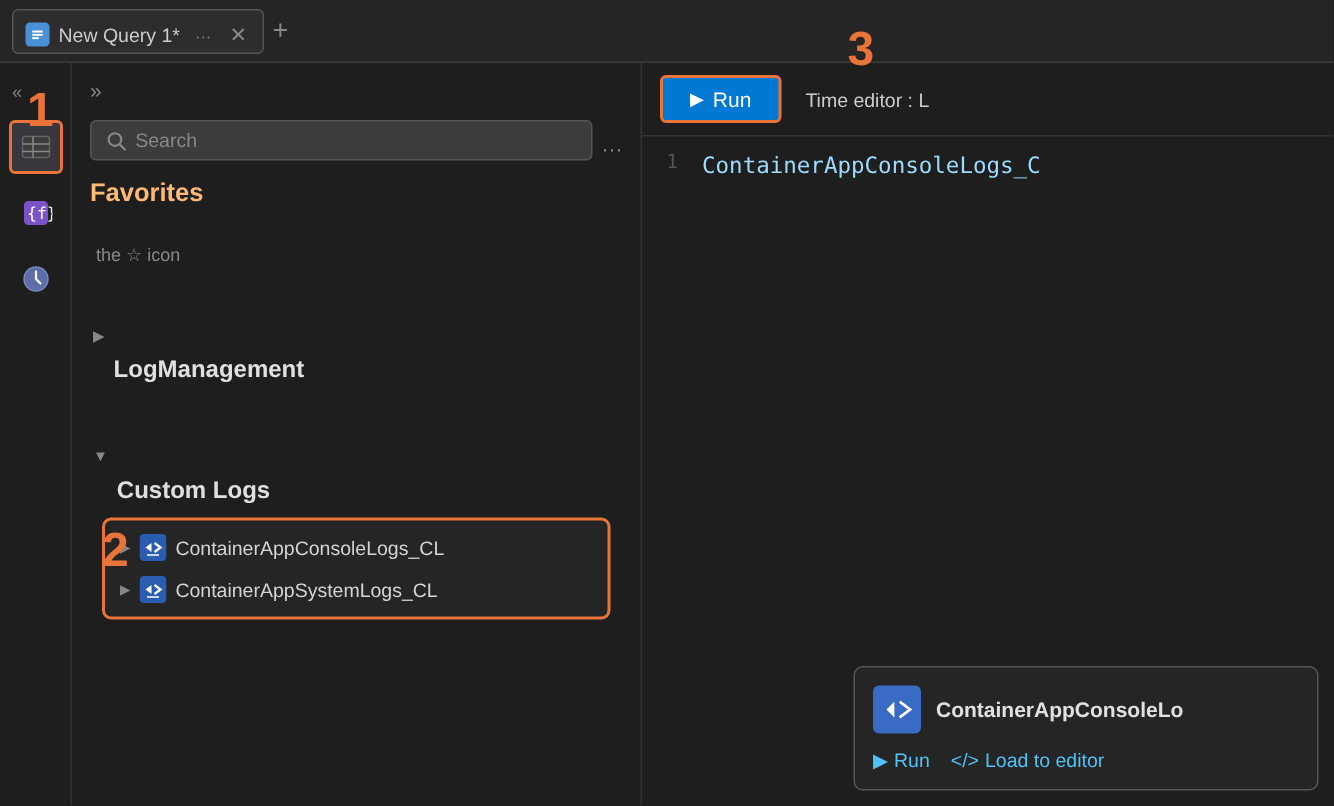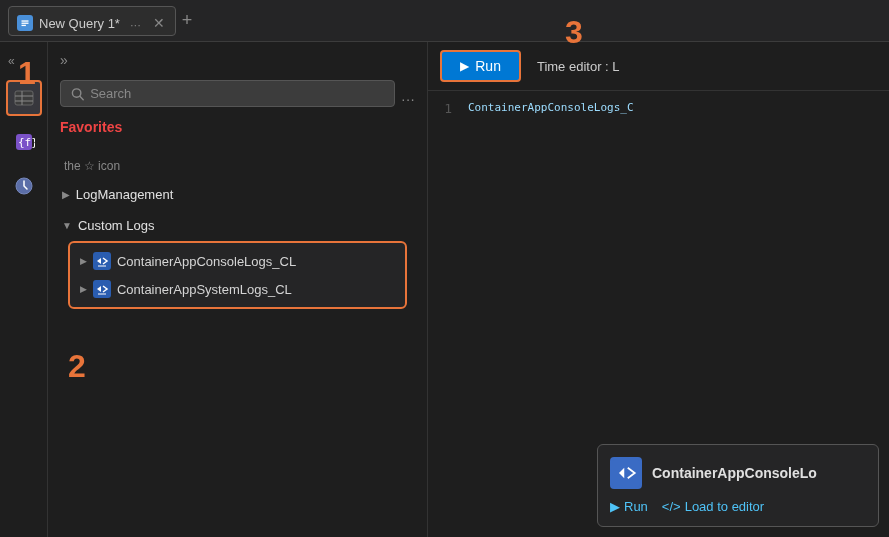--- a/index.html
+++ b/index.html
@@ -189,23 +189,23 @@
       font-size: 14px;
       cursor: pointer;
     }
 
     
     .section {
       padding: 8px 12px 4px 12px;
     }
     .section-title {
       font-weight: 700;
-      color: #ef4444;
+      color: #fdba74;
       margin-bottom: 4px;
-      font-size: 14px;
+      font-size: 17px;
     }
     .favorites-hint {
       color: #888;
       font-size: 12px;
       line-height: 1.5;
       padding-left: 4px;
     }
 
     
     .tree-section {
@@ -214,23 +214,24 @@
     .tree-item {
       display: flex;
       align-items: center;
       gap: 6px;
       padding: 4px 2px;
       cursor: pointer;
       border-radius: 3px;
     }
     .tree-arrow { color: #888; font-size: 10px; }
     .tree-label {
-      font-weight: 400;
+      font-weight: 700;
       color: #e0e0e0;
-      font-size: 13px;
+      font-size: 16px;
+      margin-top: 47px;
     }
 
     
     .custom-logs-group {
       border: 2px solid #e8743a;
       border-radius: 6px;
       margin: 4px 8px;
       padding: 4px 6px;
       background: #252526;
     }
@@ -305,30 +306,30 @@
       color: #555;
       font-size: 13px;
       width: 40px;
       text-align: right;
       padding-right: 16px;
       flex-shrink: 0;
       font-family: monospace;
     }
     .line-content {
       color: #9cdcfe;
-      font-size: 11px;
+      font-size: 15px;
       font-family: monospace;
     }
 
     
     .popup-panel {
       position: absolute;
       right: 0;
       bottom: 0;
-      width: 282px;
+      width: 310px;
       background: #252526;
       border: 1px solid #555;
       border-radius: 6px;
       padding: 12px;
       margin: 10px;
     }
     .popup-header {
       display: flex;
       align-items: center;
       gap: 10px;

